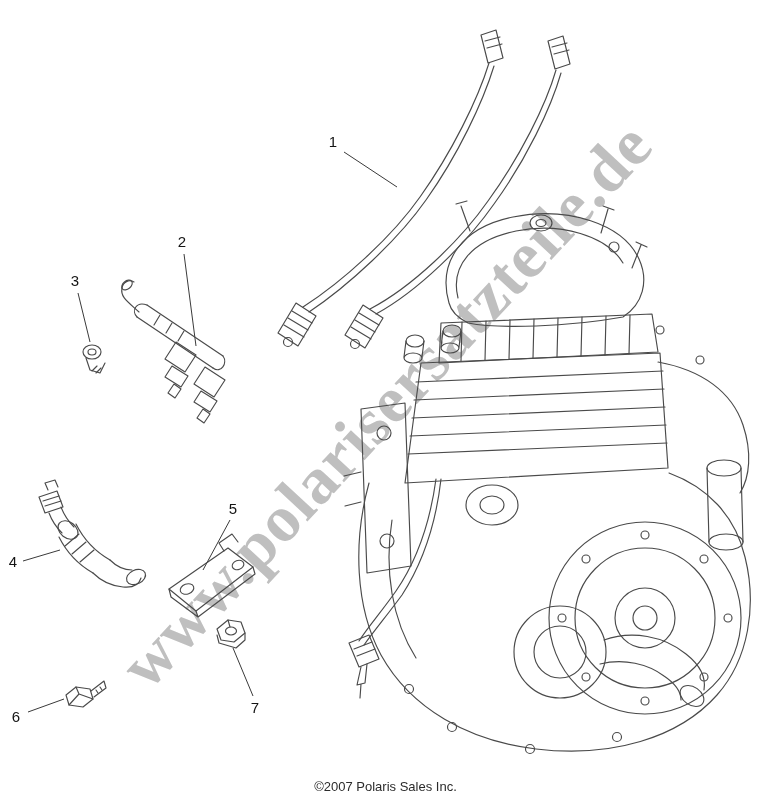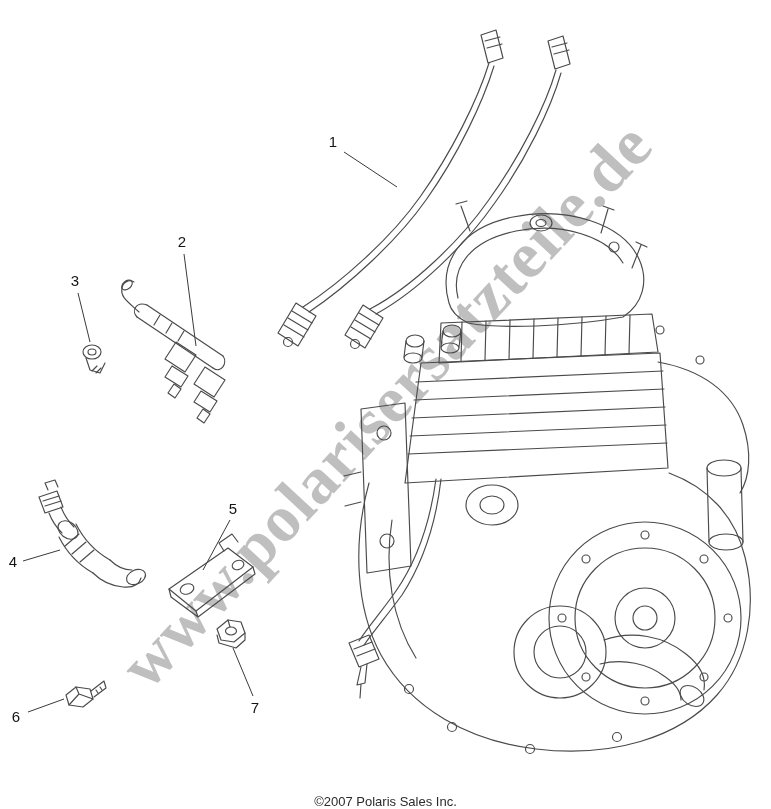--- a/index.html
+++ b/index.html
@@ -18,21 +18,21 @@
     user-select:none; pointer-events:none;
   }
   svg.drawing { position:absolute; left:0; top:0; }
   .ink   { stroke:#4a4a4a; fill:none; stroke-width:1.15; stroke-linecap:round; stroke-linejoin:round; }
   .leader{ stroke:#3a3a3a; stroke-width:1; }
   .callout {
     position:absolute; transform:translate(-50%,-50%);
     font-size:15px; color:#141414; line-height:1;
   }
   .copyright {
-    position:absolute; left:0; right:0; bottom:0;
+    position:absolute; left:0; right:0; bottom:15px;
     text-align:center; font-size:13px; color:#2b2b2b;
   }
 </style>
 </head>
 <body>
 
 <div class="page">
 
   <div class="watermark">www.polarisersatzteile.de</div>
 

